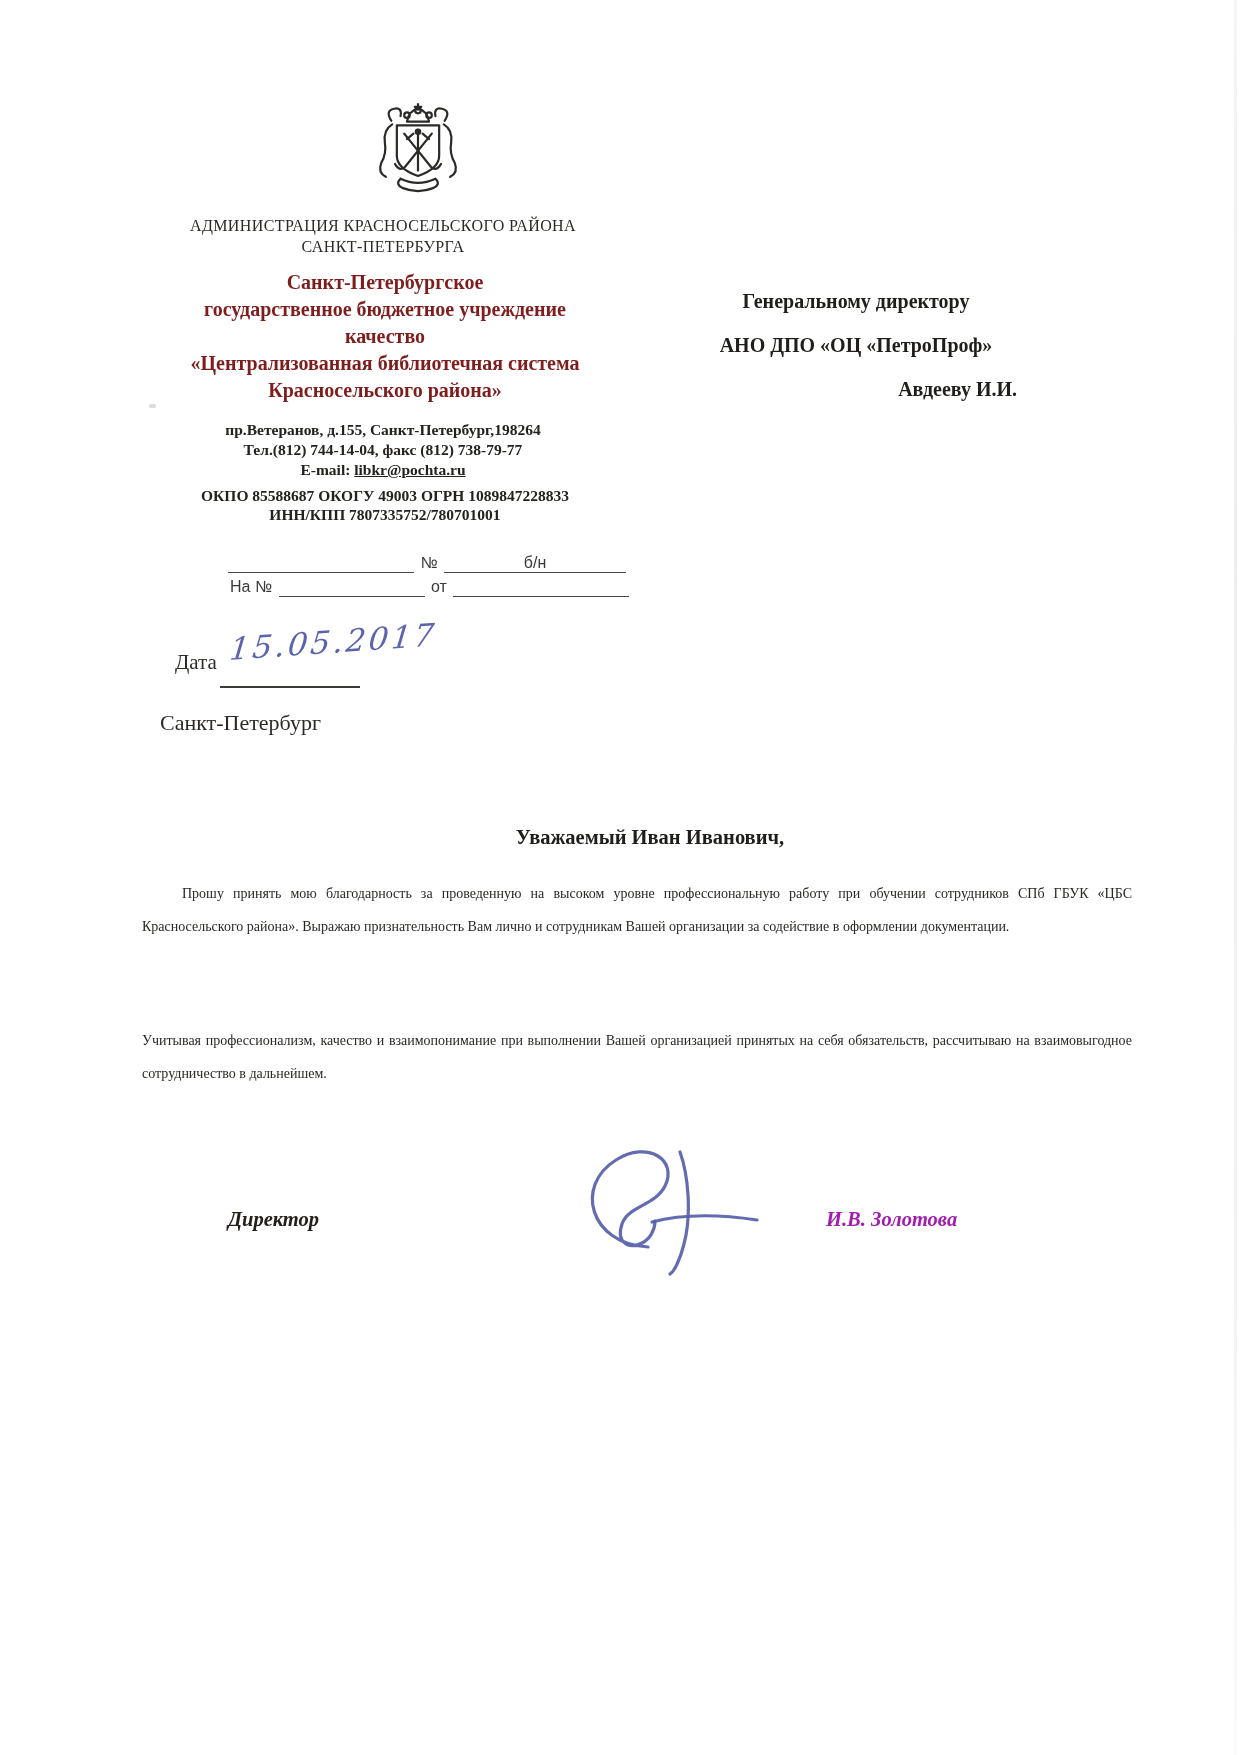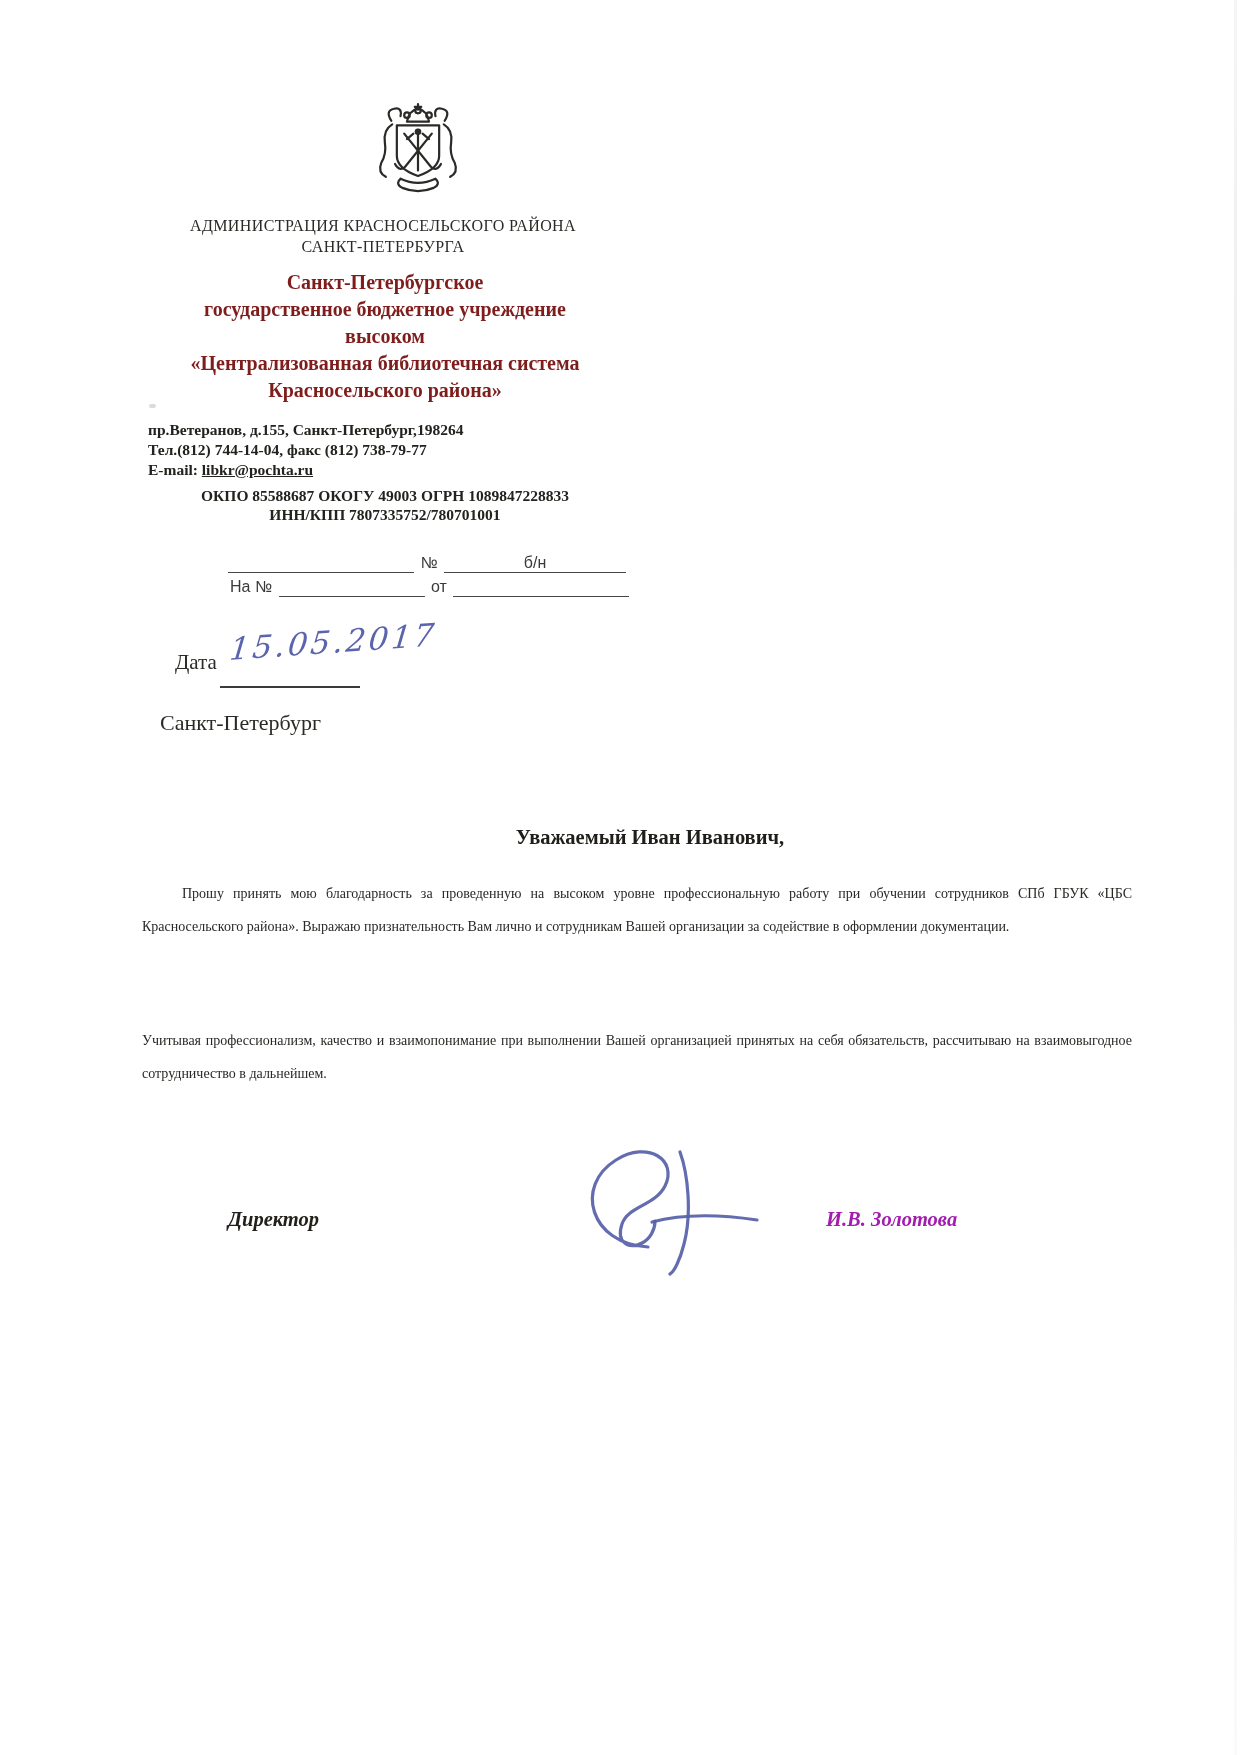--- a/index.html
+++ b/index.html
@@ -37,21 +37,21 @@
     text-align: center; font-size: 16px; line-height: 21px;
     letter-spacing: .4px; color: #2b2a26;
   }
   .org-block {
     left: 138px; top: 269px; width: 494px;
     text-align: center; font-weight: bold; font-size: 20px; line-height: 27px;
     color: #7f1d1d;
   }
   .contact-block {
     left: 148px; top: 420px; width: 470px;
-    text-align: left; font-weight: bold; font-size: 15.5px; line-height: 20px;
+    text-align: center; font-weight: bold; font-size: 15.5px; line-height: 20px;
     color: #23221e;
   }
   .contact-block .email-underline { text-decoration: underline; }
   .codes-block {
     left: 138px; top: 486px; width: 494px;
     text-align: center; font-weight: bold; font-size: 15.5px; line-height: 19px;
     color: #23221e;
   }
 
   
@@ -144,21 +144,21 @@
   </div>
 
   <div class="abs admin-block">
     <div>АДМИНИСТРАЦИЯ КРАСНОСЕЛЬСКОГО РАЙОНА</div>
     <div>САНКТ-ПЕТЕРБУРГА</div>
   </div>
 
   <div class="abs org-block">
     <div>Санкт-Петербургское</div>
     <div>государственное бюджетное учреждение</div>
-    <div>высоком</div>
+    <div>качество</div>
     <div>«Централизованная библиотечная система</div>
     <div>Красносельского района»</div>
   </div>
 
   <div class="abs contact-block">
     <div>пр.Ветеранов, д.155, Санкт-Петербург,198264</div>
     <div>Тел.(812) 744-14-04, факс (812) 738-79-77</div>
     <div>
       <span>E-mail:</span>
       <span class="email-underline">libkr@pochta.ru</span>
@@ -177,20 +177,25 @@
       <span class="u" style="width:182px;">б/н</span>
     </div>
     <div class="ref-row">
       <span class="ref-label">На №</span>
       <span class="u" style="width:146px;"></span>
       <span class="ref-label">от</span>
       <span class="u" style="width:176px;"></span>
     </div>
   </div>
 
+  <div class="abs recipient-block">
+    <div class="rc-line1">Генеральному директору</div>
+    <div class="rc-line2">АНО ДПО «ОЦ «ПетроПроф»</div>
+    <div class="rc-line3">Авдееву И.И.</div>
+  </div>
 
   <div class="abs date-label">Дата</div>
   <div class="abs date-underline"></div>
   <div class="abs handwriting" style="color:#5b64ad;">15.05.2017</div>
 
   <div class="abs city-line">Санкт-Петербург</div>
 
   <div class="abs salutation">Уважаемый Иван Иванович,</div>
 
   <div class="abs para para1">Прошу принять мою благодарность за проведенную на высоком уровне профессиональную работу при обучении сотрудников СПб ГБУК «ЦБС Красносельского района». Выражаю признательность Вам лично и сотрудникам Вашей организации за содействие в оформлении документации.</div>

